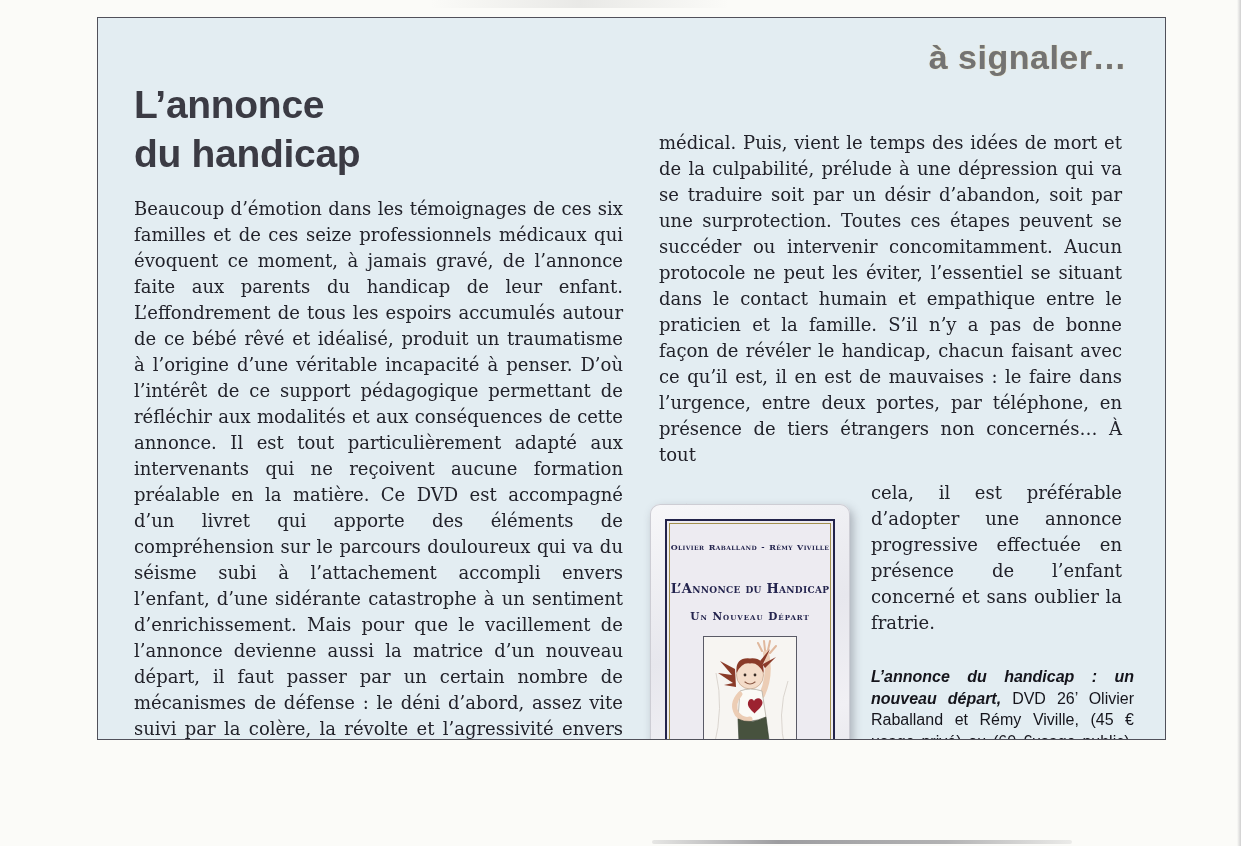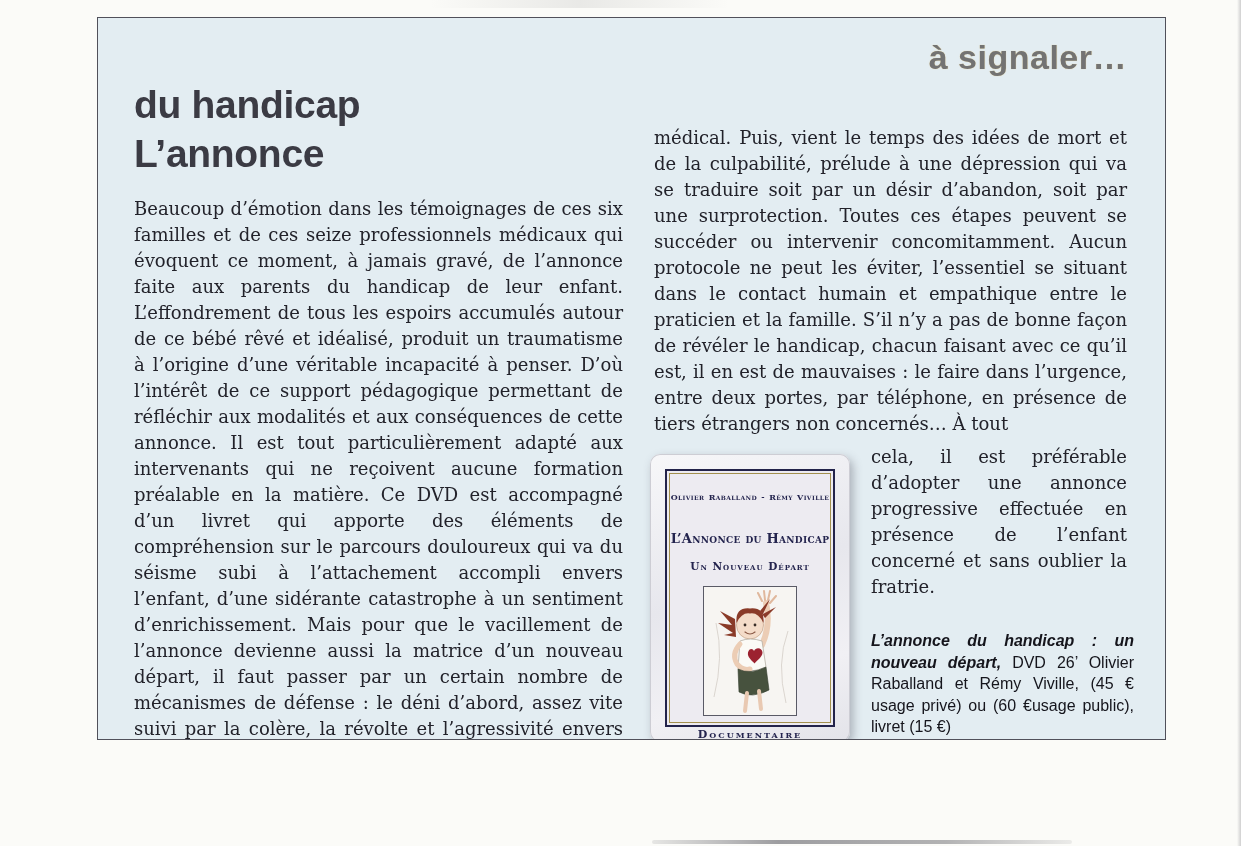--- a/index.html
+++ b/index.html
@@ -35,30 +35,30 @@
   
   .serif { font-family:"DejaVu Serif", serif; color:#22222a; }
   .col-left {
     position:absolute; left:36px; top:178px; width:489px;
     font-size:18px; line-height:26px; text-align:justify;
   }
   .col-right {
     position:absolute; left:549px; top:100px; width:487px;
     font-size:18px; line-height:26px; text-align:justify;
   }
-  .col-right p { margin:7px; }
+  .col-right p { margin:12px; }
 
   
   .dvd-float {
     float:left; width:208px; height:292px;
     margin:10px 16px 6px 0; position:relative;
   }
   .sketch-bg { position:absolute; inset:0; z-index:0; }
   .dvd-case {
-    position:absolute; left:3px; top:0; width:200px; height:288px;
+    position:absolute; left:3px; top:14px; width:200px; height:288px;
     border-radius:10px; z-index:1;
     background:linear-gradient(160deg,#f7f7f9 0%,#e7e7ed 45%,#f1f0f4 75%,#e3e3e9 100%);
     box-shadow:3px 4px 10px rgba(60,60,75,0.35), inset 0 0 0 1px #cdcdd4;
     display:flex; align-items:center; justify-content:center;
   }
   .dvd-cover {
     width:170px; height:258px; background:#edebf1;
     border:2px solid #23234a;
     box-shadow:inset 0 0 0 2px #edebf1, inset 0 0 0 3px #a3904e;
     display:flex; flex-direction:column; align-items:center;
@@ -125,22 +125,22 @@
 </head>
 <body>
 
 <div class="page">
 
   <div class="panel">
 
     <div class="signaler">à signaler…</div>
 
     <div class="article-title">
+      <div>L’annonce</div>
       <div>du handicap</div>
-      <div>L’annonce</div>
     </div>
 
     <div class="col-left serif">Beaucoup d’émotion dans les témoignages de ces six familles et de ces seize professionnels médicaux qui évoquent ce moment, à jamais gravé, de l’annonce faite aux parents du handicap de leur enfant. L’effondrement de tous les espoirs accumulés autour de ce bébé rêvé et idéalisé, produit un traumatisme à l’origine d’une véritable incapacité à penser. D’où l’intérêt de ce support pédagogique permettant de réfléchir aux modalités et aux conséquences de cette annonce. Il est tout particulièrement adapté aux intervenants qui ne reçoivent aucune formation préalable en la matière. Ce DVD est accompagné d’un livret qui apporte des éléments de compréhension sur le parcours douloureux qui va du séisme subi à l’attachement accompli envers l’enfant, d’une sidérante catastrophe à un sentiment d’enrichissement. Mais pour que le vacillement de l’annonce devienne aussi la matrice d’un nouveau départ, il faut passer par un certain nombre de mécanismes de défense : le déni d’abord, assez vite suivi par la colère, la révolte et l’agressivité envers le corps</div>
 
     <div class="col-right serif">
       <p>médical. Puis, vient le temps des idées de mort et de la culpabilité, prélude à une dépression qui va se traduire soit par un désir d’abandon, soit par une surprotection. Toutes ces étapes peuvent se succéder ou intervenir concomitamment. Aucun protocole ne peut les éviter, l’essentiel se situant dans le contact humain et empathique entre le praticien et la famille. S’il n’y a pas de bonne façon de révéler le handicap, chacun faisant avec ce qu’il est, il en est de mauvaises : le faire dans l’urgence, entre deux portes, par téléphone, en présence de tiers étrangers non concernés… À tout</p>
 
       <div class="dvd-float">
         <svg class="sketch-bg" viewBox="0 0 208 292" xmlns="http://www.w3.org/2000/svg">
           <path d="M6,250 Q24,160 8,70 Q20,30 40,14" stroke="#d6d2cc" stroke-width="1.4" fill="none" opacity="0.7"></path>

